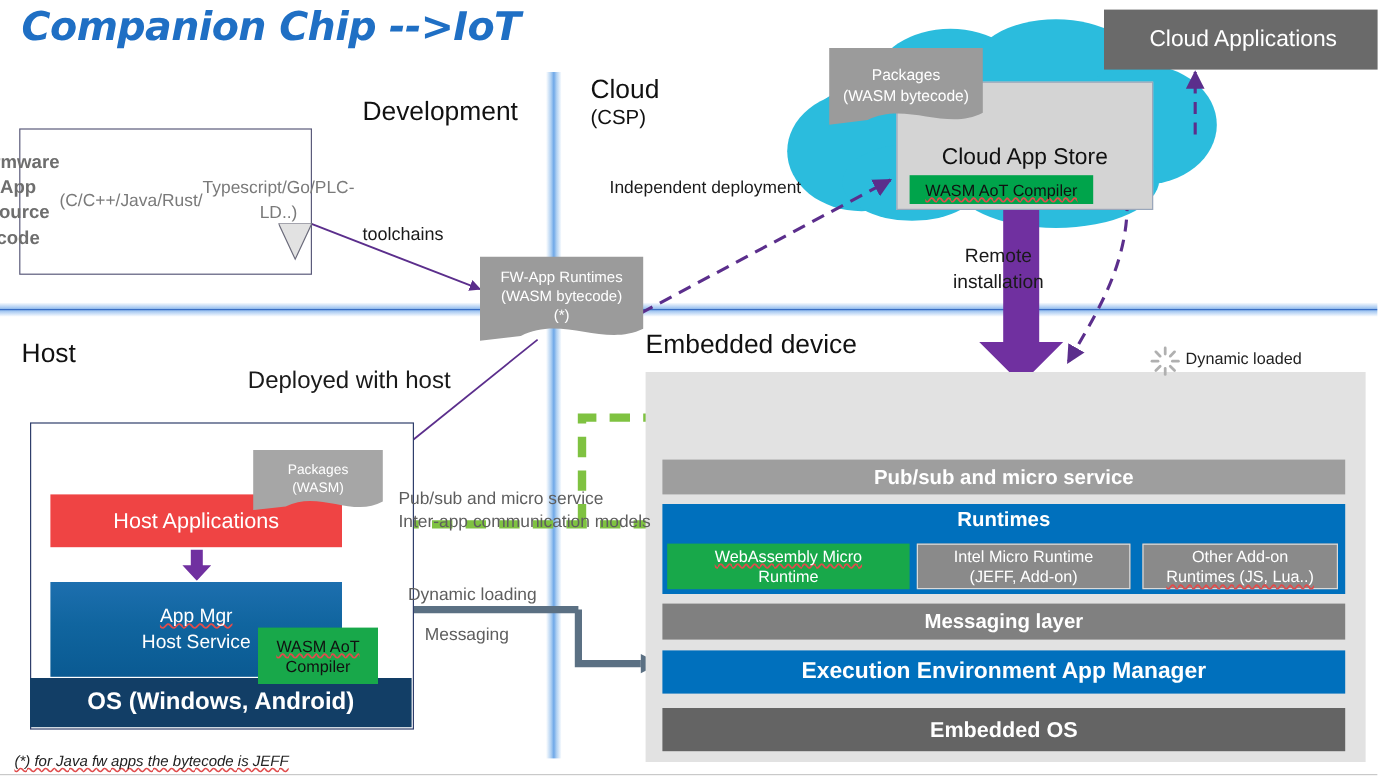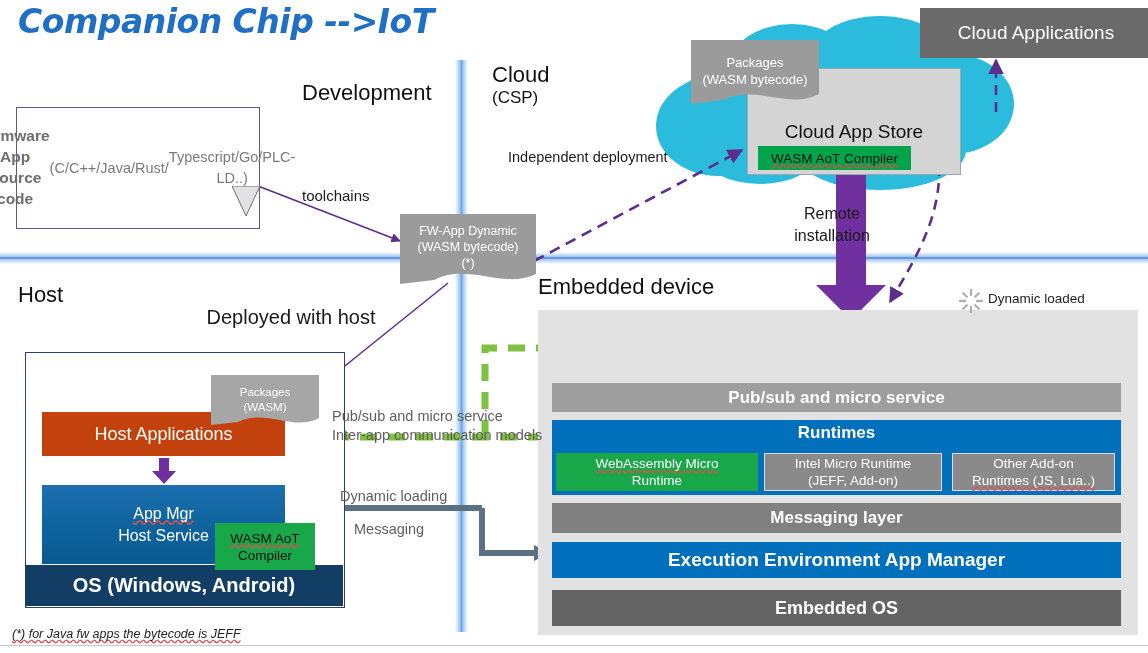--- a/index.html
+++ b/index.html
@@ -44,21 +44,21 @@
       color:#fff;font-size:15.5px;line-height:18px;}
   .approw-item .sm{font-size:12px;}
 
   .spinner{position:absolute;left:10px;top:50%;transform:translateY(-50%);
            width:26px;height:26px;}
 
   
   .hostbox{left:25px;top:352px;width:318px;height:254px;border:1px solid #2F3E6B;
            background:#fff;z-index:2;}
 
-  .hostapps{left:42px;top:412px;width:243px;height:44px;background:#c2410c;
+  .hostapps{left:42px;top:412px;width:243px;height:44px;background:#ef4444;
             color:#fff;font-size:18px;z-index:4;}
   .appmgr{left:42px;top:485px;width:243px;height:79px;
           background:linear-gradient(180deg,#1D6FAF 0%,#10659F 45%,#0A5A92 100%);
           color:#fff;font-size:16px;line-height:22px;flex-direction:column;z-index:4;}
   .osbar{left:25px;top:565px;width:318px;height:41px;background:#123E66;
          color:#fff;font-weight:bold;font-size:20px;z-index:5;}
   .wasmaot-host{left:215px;top:523px;width:100px;height:47px;background:#18A84A;
         color:#111;font-size:13.5px;line-height:17px;flex-direction:column;z-index:6;}
 
   
@@ -169,21 +169,21 @@
   <svg class="abs" style="left:232px;top:186px;width:40px;height:36px;z-index:5;" viewBox="0 0 40 36">
     <path d="M0,0 L28,0 L14,30 z" fill="#E2E2E2" stroke="#6b6b7b" stroke-width="1"></path>
   </svg>
 
   <div class="abs lbl dk" style="left:302px;top:186px;font-size:15px;">toolchains</div>
 
   <svg class="abs" style="left:398px;top:212px;width:140px;height:78px;z-index:4;" viewBox="0 0 140 78">
     <path d="M2,2 L138,2 L138,62 C105,78 70,50 36,68 L2,72 z" fill="#9B9B9B"></path>
   </svg>
   <div class="abs callout" style="left:398px;top:214px;width:140px;height:66px;font-size:12.5px;line-height:16px;">
-    <span>FW-App Dynamic</span>
+    <span>FW-App Runtimes</span>
     <span>(WASM bytecode)</span>
     <span>(*)</span>
   </div>
 
   <div class="abs lbl dk" style="left:508px;top:148px;font-size:14.5px;">Independent deployment</div>
 
   <div class="abs box cloudapps">Cloud Applications</div>
 
   <div class="abs box cloudstore">
     <div class="nm">Cloud App Store</div>

